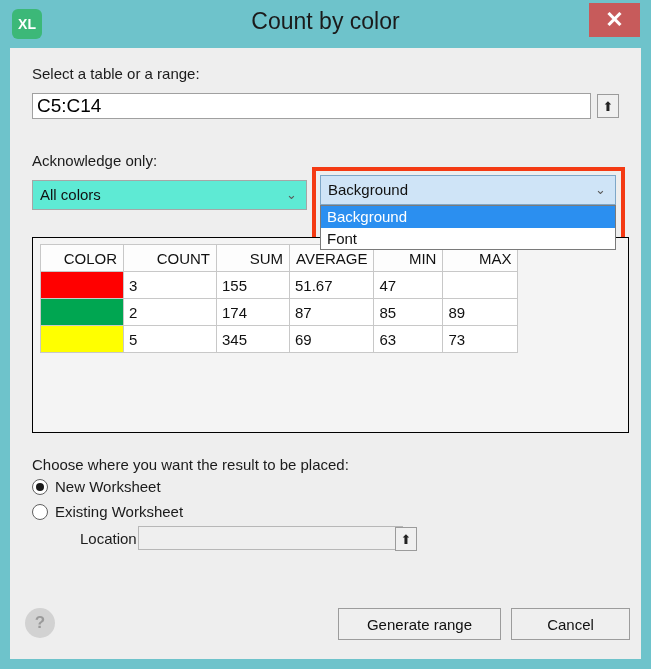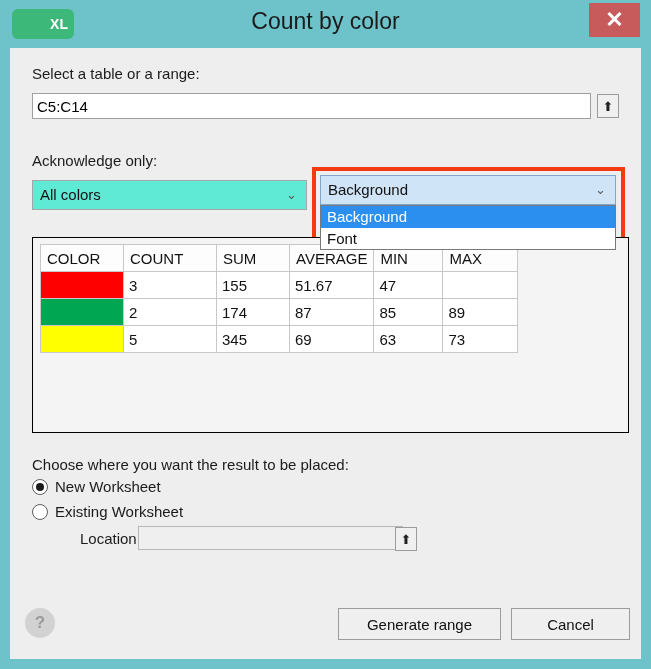--- a/index.html
+++ b/index.html
@@ -11,21 +11,21 @@
     overflow:hidden;
   }
   .window{position:relative;width:651px;height:669px;box-sizing:border-box;}
 
   
   .titlebar{position:absolute;left:0;top:0;width:651px;height:48px;background:#6ec3cb;}
   .app-icon{
     position:absolute;left:12px;top:9px;width:30px;height:30px;
     background:#3cb878;border-radius:6px;
     color:#fff;font-size:14px;font-weight:bold;
-    display:flex;align-items:center;justify-content:center;letter-spacing:0px;padding-left:32px;
+    display:flex;align-items:center;justify-content:center;letter-spacing:0px;
   }
   .title-text{
     position:absolute;left:0;top:8px;width:651px;text-align:center;
     font-size:23px;color:#1b1b1b;
   }
   .close-btn{
     position:absolute;left:589px;top:3px;width:51px;height:34px;
     background:#c75b5b;color:#ffffff;font-size:22px;font-weight:bold;
     display:flex;align-items:center;justify-content:center;cursor:pointer;
   }
@@ -35,21 +35,21 @@
     position:absolute;left:10px;top:48px;width:631px;height:611px;
     background:#eeeeee;box-sizing:border-box;
   }
 
   .lbl{position:absolute;font-size:15px;color:#1b1b1b;white-space:nowrap;}
 
   
   .range-input{
     position:absolute;left:22px;top:45px;width:559px;height:26px;
     background:#ffffff;border:1px solid #a0a0a0;box-sizing:border-box;
-    font-family:"Liberation Sans",sans-serif;font-size:15px;color:#000;
+    font-family:"Liberation Sans",sans-serif;font-size:19px;color:#000;
     padding:0 4px;line-height:24px;
   }
   .picker-btn{
     position:absolute;width:22px;height:24px;
     background:#f0f0f0;border:1px solid #9b9b9b;box-sizing:border-box;
     display:flex;align-items:center;justify-content:center;cursor:pointer;
     font-size:13px;color:#222;
   }
 
   
@@ -86,21 +86,21 @@
   .panel{
     position:absolute;left:22px;top:189px;width:597px;height:196px;
     background:#f4f4f4;border:1px solid #000000;box-sizing:border-box;
   }
   table.results{
     position:absolute;left:7px;top:6px;border-collapse:collapse;
     background:#ffffff;font-size:15px;color:#111;
   }
   table.results th{
     border:1px solid #c8c8c8;background:#fdfdfd;font-weight:normal;
-    height:26px;text-align:left;padding:0 6px;overflow:hidden;
+    height:26px;text-align:right;padding:0 6px;overflow:hidden;
   }
   table.results td{
     border:1px solid #c8c8c8;height:26px;text-align:left;padding:0 5px;
     background:#ffffff;
   }
   th.c-color{width:70px;} th.c-count{width:80px;} th.c-sum{width:60px;}
   th.c-avg{width:66px;overflow:hidden;white-space:nowrap;margin-left:12px;}
   th.c-min{width:56px;} th.c-max{width:62px;}
   td.swatch{padding:0;}
   td.hl{background:#2b8ff0;color:#ffffff;}

